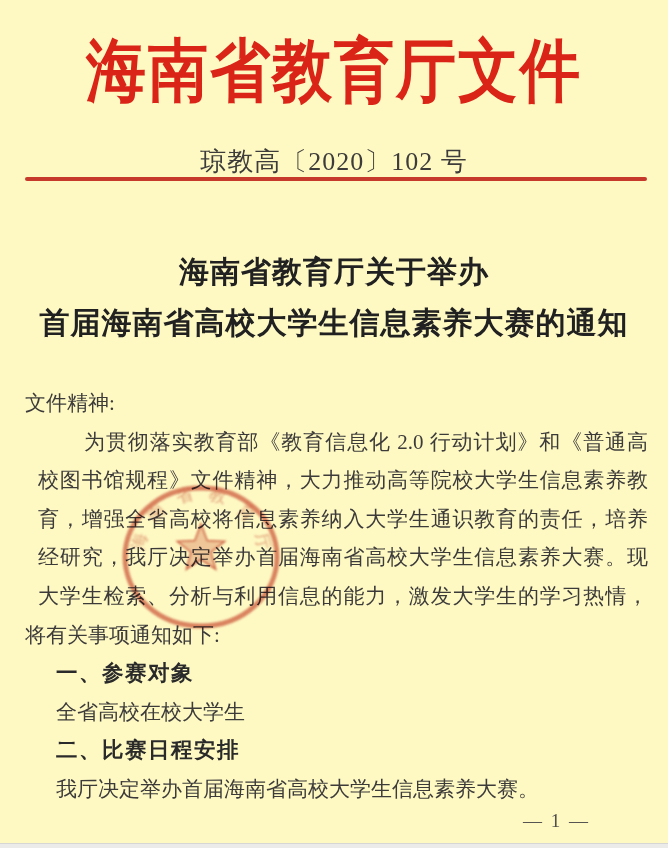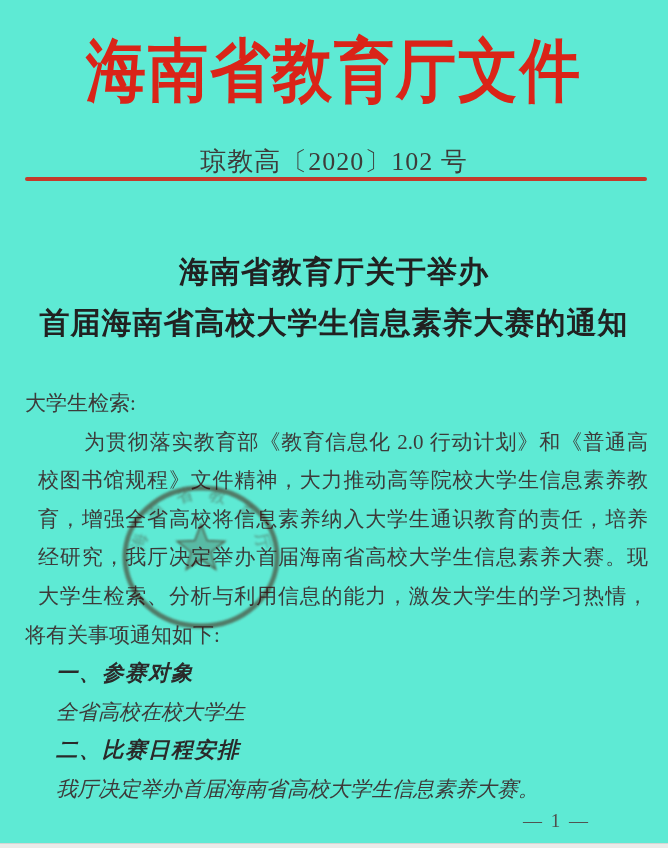--- a/index.html
+++ b/index.html
@@ -1,21 +1,21 @@
 <!DOCTYPE html>
 <html><head>
 <meta charset="utf-8">
 <style>
   html, body { margin: 0; padding: 0; background: #fcfbf7; }
   .page {
     position: relative;
     width: 668px;
     height: 848px;
     margin: 0 auto;
-    background: #5eead4;
+    background: #fef9c3;
     overflow: hidden;
     font-family: "Liberation Serif", serif;
   }
   .header-title {
     position: absolute;
     top: 26px; left: 0; right: 0;
     text-align: center;
     font-size: 60px;
     font-weight: bold;
     color: #da2418;
@@ -60,21 +60,21 @@
     height: 38.6px;
     line-height: 38.6px;
   }
   .fill {
     text-align: justify;
     text-align-last: justify;
     text-justify: inter-character;
     margin-left: 13px;
   }
   .indent-2 { text-indent: 46px; }
-  .indent-1 { text-indent: 31px; font-style: italic; }
+  .indent-1 { text-indent: 31px; }
   .heading {
     font-family: "Liberation Sans", sans-serif;
     font-weight: 700;
     font-size: 21.5px;
     letter-spacing: 1.5px;
     color: #2a2a2a;
   }
   .page-number {
     position: absolute;
     top: 810px; left: 0; right: 78px;
@@ -110,21 +110,21 @@
   <div class="doc-number">琼教高〔2020〕102 号</div>
 
   <div class="red-rule"></div>
 
   <div class="doc-title">
     <div>海南省教育厅关于举办</div>
     <div>首届海南省高校大学生信息素养大赛的通知</div>
   </div>
 
   <div class="body-block">
-    <div class="body-line">大学生检索:</div>
+    <div class="body-line">文件精神:</div>
     <div class="body-line indent-2 fill">为贯彻落实教育部《教育信息化 2.0 行动计划》和《普通高</div>
     <div class="body-line fill">校图书馆规程》文件精神，大力推动高等院校大学生信息素养教</div>
     <div class="body-line fill">育，增强全省高校将信息素养纳入大学生通识教育的责任，培养</div>
     <div class="body-line fill">经研究，我厅决定举办首届海南省高校大学生信息素养大赛。现</div>
     <div class="body-line fill">大学生检索、分析与利用信息的能力，激发大学生的学习热情，</div>
     <div class="body-line">将有关事项通知如下:</div>
     <div class="body-line indent-1 heading">一、参赛对象</div>
     <div class="body-line indent-1">全省高校在校大学生</div>
     <div class="body-line indent-1 heading">二、比赛日程安排</div>
     <div class="body-line indent-1">我厅决定举办首届海南省高校大学生信息素养大赛。</div>

